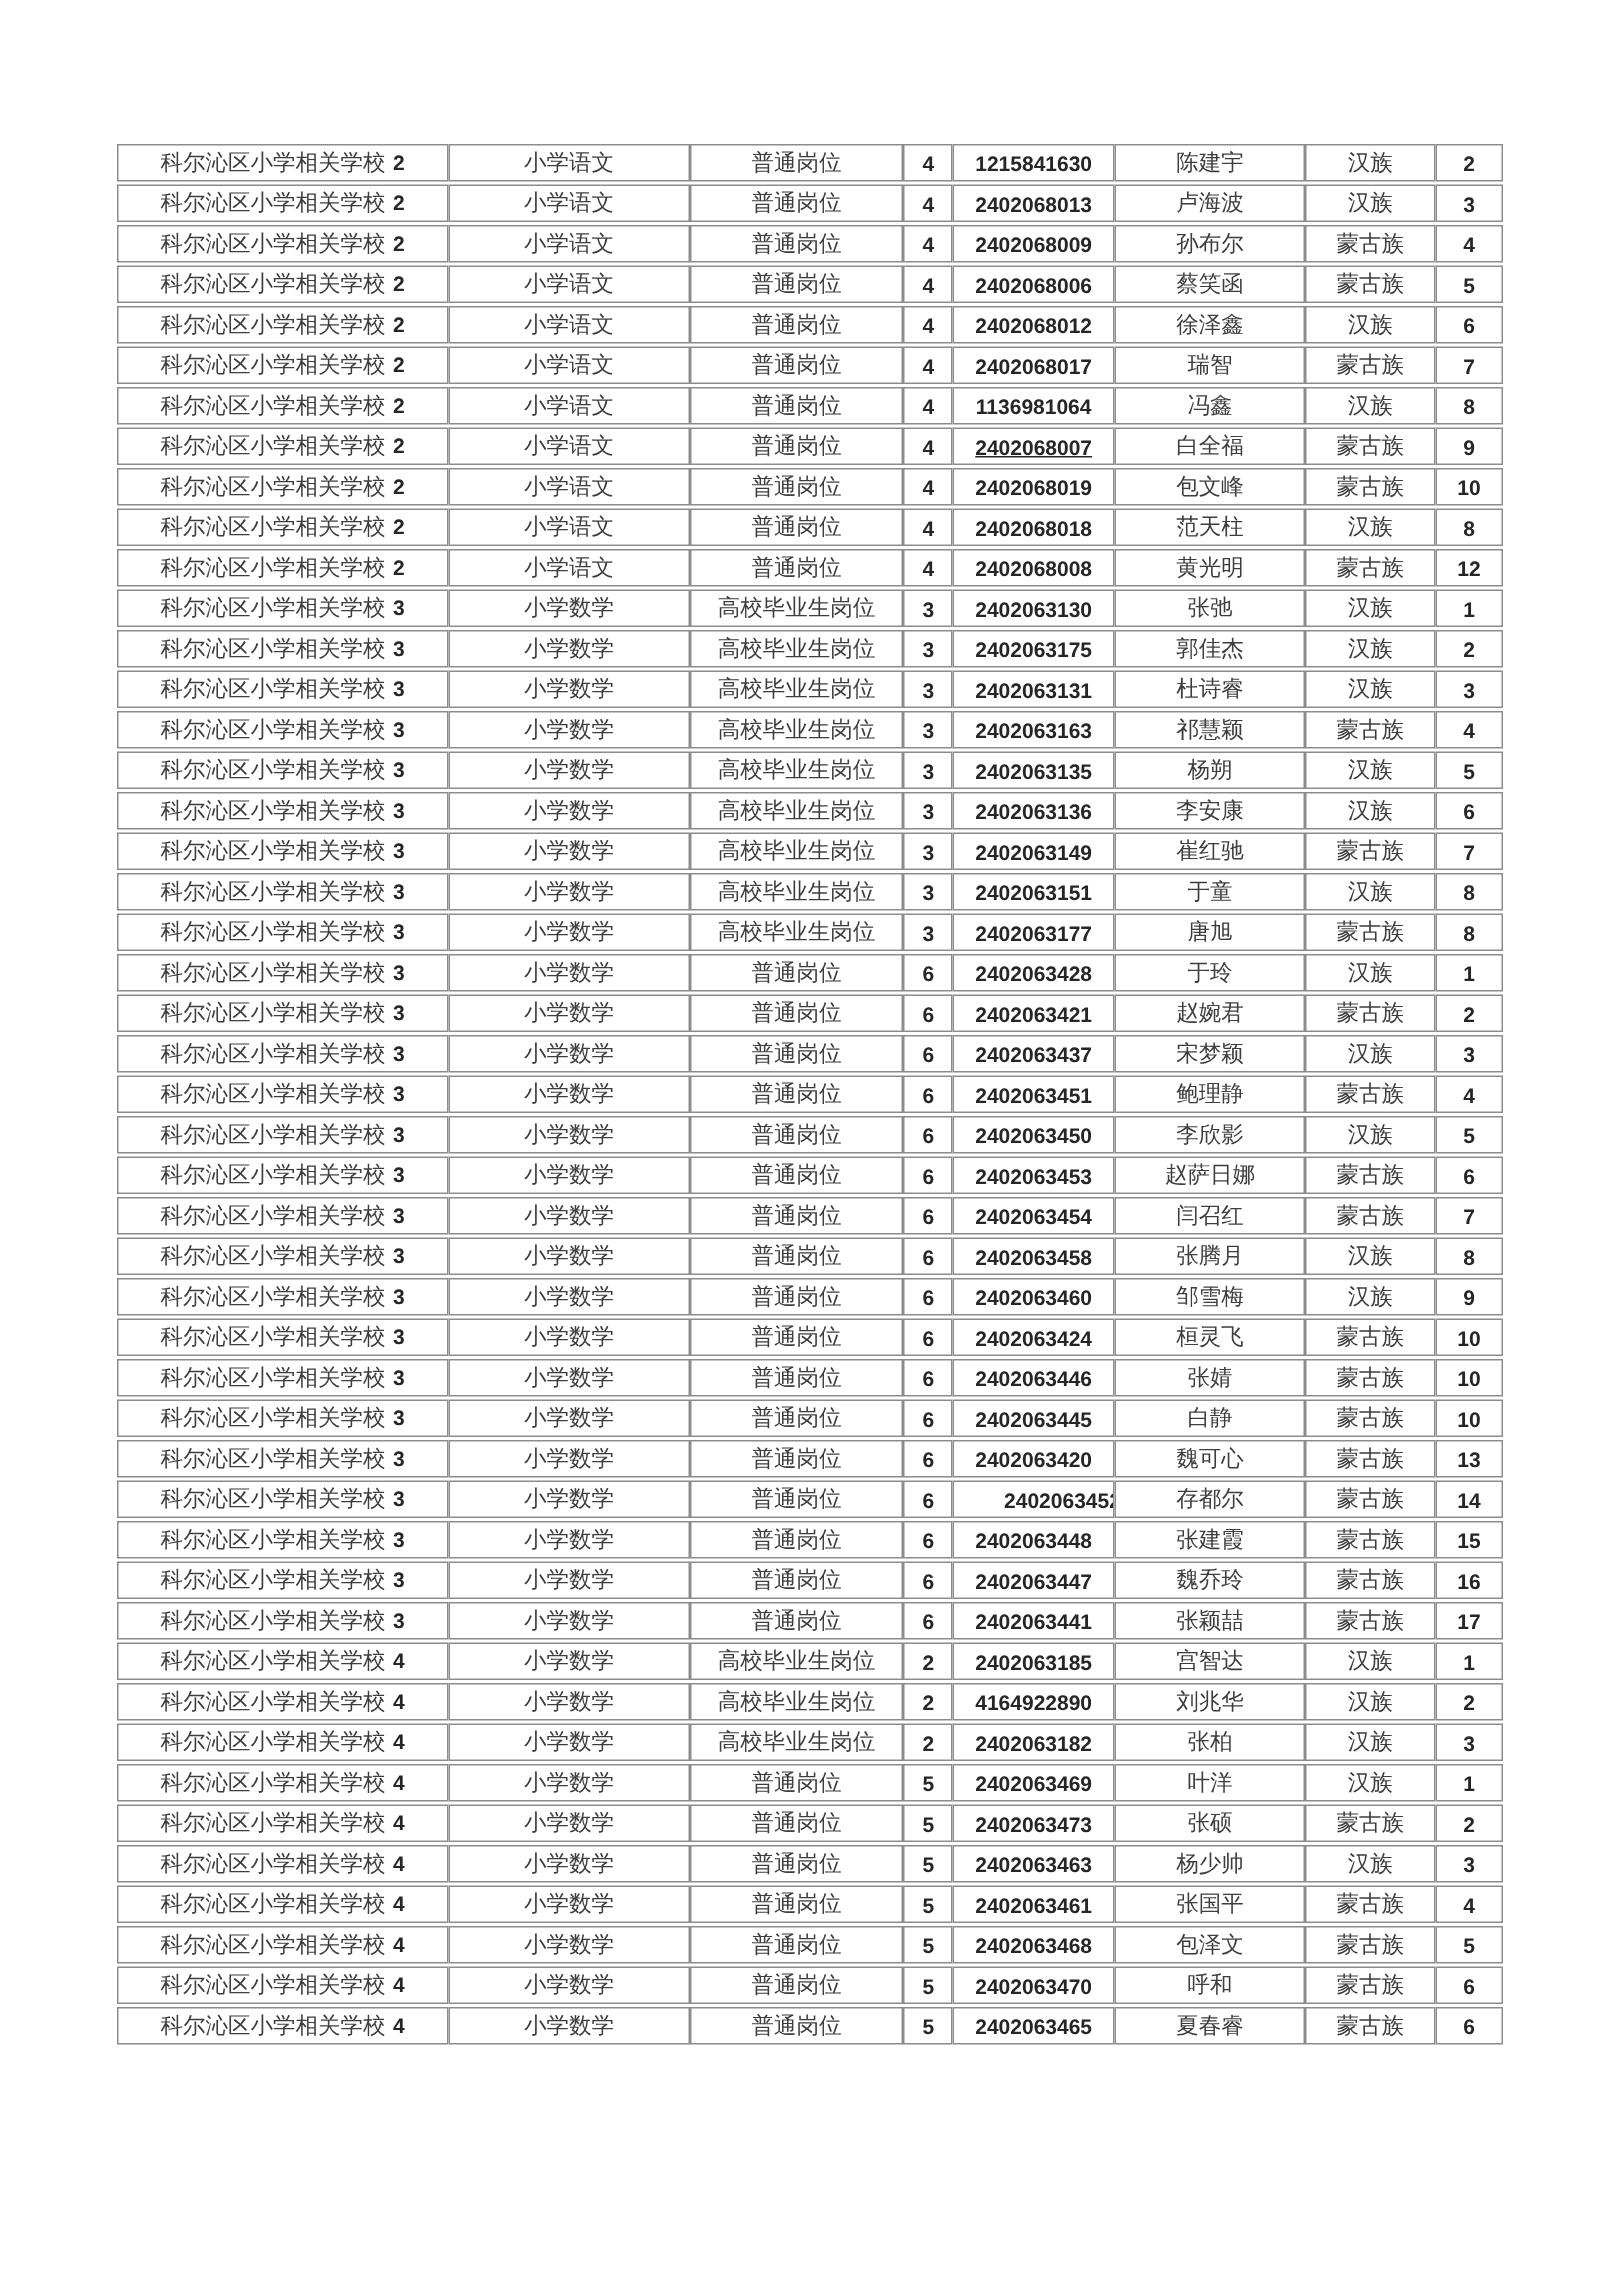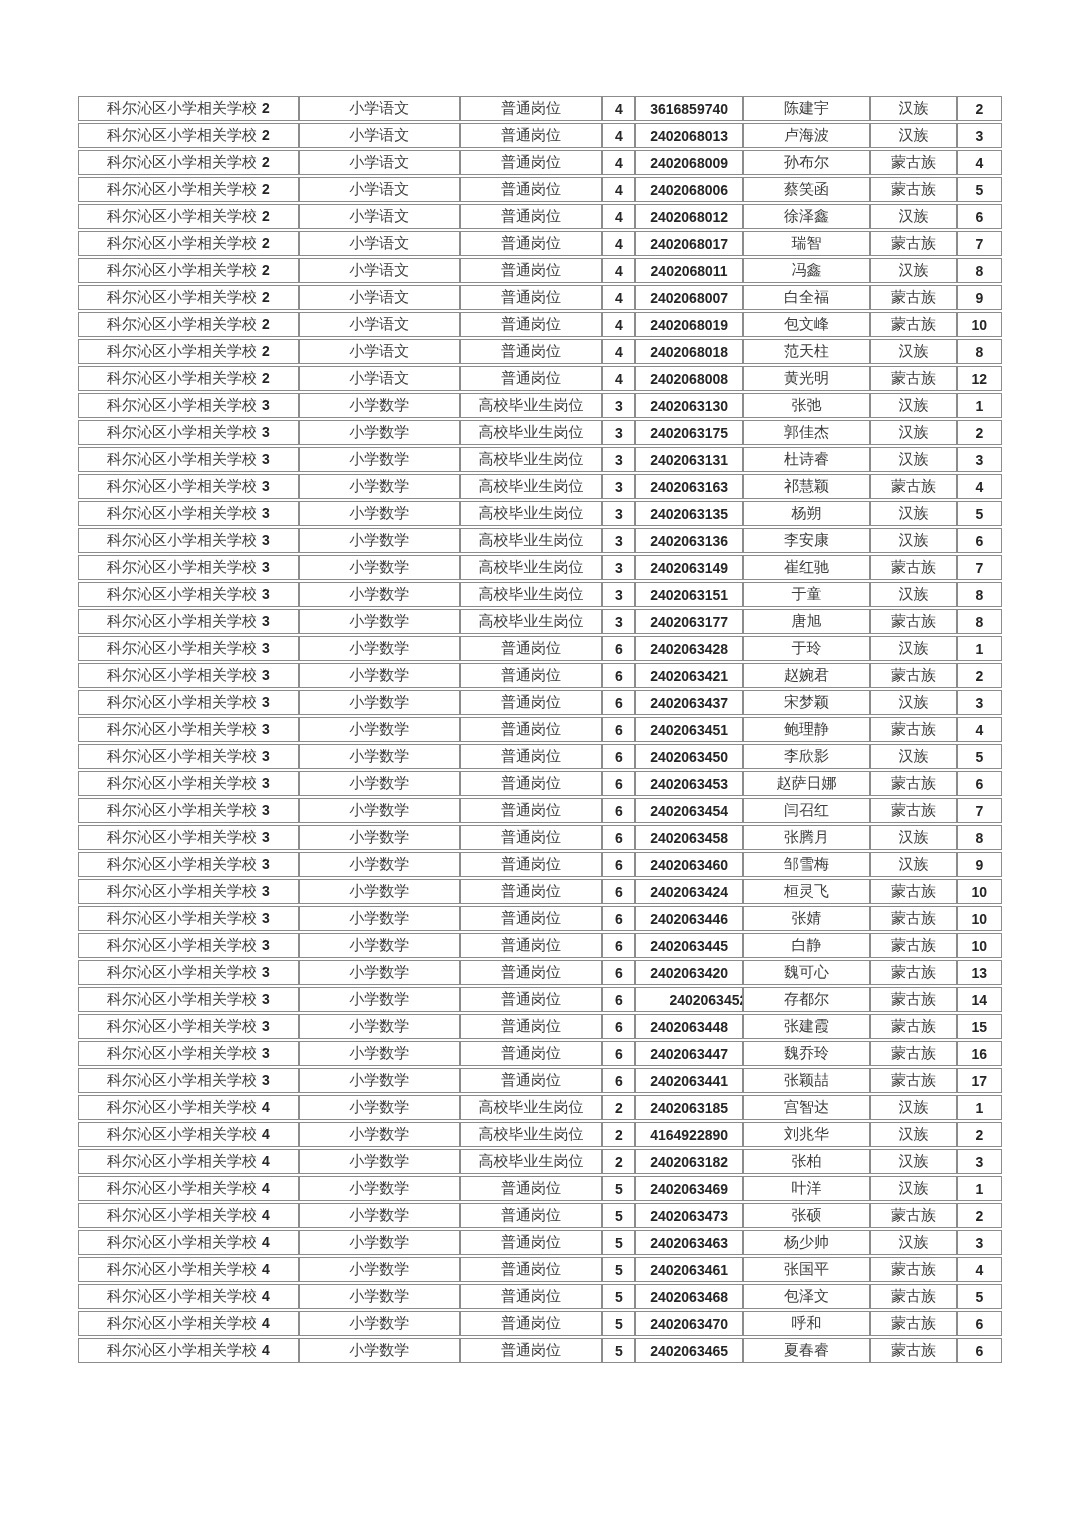--- a/index.html
+++ b/index.html
@@ -74,21 +74,21 @@
       <col class="c-rank">
     </colgroup>
     <tbody>
   <tr>
     <td style="border-color: rgb(140, 140, 140);">
       <span class="cn" style="color: rgb(61, 61, 61);">科尔沁区小学相关学校</span><span class="num school-no" style="color: rgb(38, 38, 38);">2</span>
     </td>
     <td class="cn" style="border-color: rgb(140, 140, 140); color: rgb(61, 61, 61);">小学语文</td>
     <td class="cn" style="border-color: rgb(140, 140, 140); color: rgb(61, 61, 61);">普通岗位</td>
     <td class="num" style="border-color: rgb(140, 140, 140); color: rgb(38, 38, 38);">4</td>
-    <td class="num" style="border-color: rgb(140, 140, 140); color: rgb(38, 38, 38);">3616859740</td>
+    <td class="num" style="border-color: rgb(140, 140, 140); color: rgb(38, 38, 38);">1215841630</td>
     <td class="cn" style="border-color: rgb(140, 140, 140); color: rgb(61, 61, 61);">陈建宇</td>
     <td class="cn" style="border-color: rgb(140, 140, 140); color: rgb(61, 61, 61);">汉族</td>
     <td class="num" style="border-color: rgb(140, 140, 140); color: rgb(38, 38, 38);">2</td>
   </tr>
 
   <tr>
     <td style="border-color: rgb(140, 140, 140);">
       <span class="cn" style="color: rgb(61, 61, 61);">科尔沁区小学相关学校</span><span class="num school-no" style="color: rgb(38, 38, 38);">2</span>
     </td>
     <td class="cn" style="border-color: rgb(140, 140, 140); color: rgb(61, 61, 61);">小学语文</td>
@@ -152,34 +152,34 @@
     <td class="num" style="border-color: rgb(140, 140, 140); color: rgb(38, 38, 38);">7</td>
   </tr>
 
   <tr>
     <td style="border-color: rgb(140, 140, 140);">
       <span class="cn" style="color: rgb(61, 61, 61);">科尔沁区小学相关学校</span><span class="num school-no" style="color: rgb(38, 38, 38);">2</span>
     </td>
     <td class="cn" style="border-color: rgb(140, 140, 140); color: rgb(61, 61, 61);">小学语文</td>
     <td class="cn" style="border-color: rgb(140, 140, 140); color: rgb(61, 61, 61);">普通岗位</td>
     <td class="num" style="border-color: rgb(140, 140, 140); color: rgb(38, 38, 38);">4</td>
-    <td class="num" style="border-color: rgb(140, 140, 140); color: rgb(38, 38, 38);">2402068011</td>
+    <td class="num" style="border-color: rgb(140, 140, 140); color: rgb(38, 38, 38);">1136981064</td>
     <td class="cn" style="border-color: rgb(140, 140, 140); color: rgb(61, 61, 61);">冯鑫</td>
     <td class="cn" style="border-color: rgb(140, 140, 140); color: rgb(61, 61, 61);">汉族</td>
     <td class="num" style="border-color: rgb(140, 140, 140); color: rgb(38, 38, 38);">8</td>
   </tr>
 
   <tr>
     <td style="border-color: rgb(140, 140, 140);">
       <span class="cn" style="color: rgb(61, 61, 61);">科尔沁区小学相关学校</span><span class="num school-no" style="color: rgb(38, 38, 38);">2</span>
     </td>
     <td class="cn" style="border-color: rgb(140, 140, 140); color: rgb(61, 61, 61);">小学语文</td>
     <td class="cn" style="border-color: rgb(140, 140, 140); color: rgb(61, 61, 61);">普通岗位</td>
     <td class="num" style="border-color: rgb(140, 140, 140); color: rgb(38, 38, 38);">4</td>
-    <td class="num" style="border-color: rgb(140, 140, 140); color: rgb(38, 38, 38);">2402068007</td>
+    <td class="num" style="border-color: rgb(140, 140, 140); color: rgb(38, 38, 38); text-decoration: underline;">2402068007</td>
     <td class="cn" style="border-color: rgb(140, 140, 140); color: rgb(61, 61, 61);">白全福</td>
     <td class="cn" style="border-color: rgb(140, 140, 140); color: rgb(61, 61, 61);">蒙古族</td>
     <td class="num" style="border-color: rgb(140, 140, 140); color: rgb(38, 38, 38);">9</td>
   </tr>
 
   <tr>
     <td style="border-color: rgb(140, 140, 140);">
       <span class="cn" style="color: rgb(61, 61, 61);">科尔沁区小学相关学校</span><span class="num school-no" style="color: rgb(38, 38, 38);">2</span>
     </td>
     <td class="cn" style="border-color: rgb(140, 140, 140); color: rgb(61, 61, 61);">小学语文</td>

